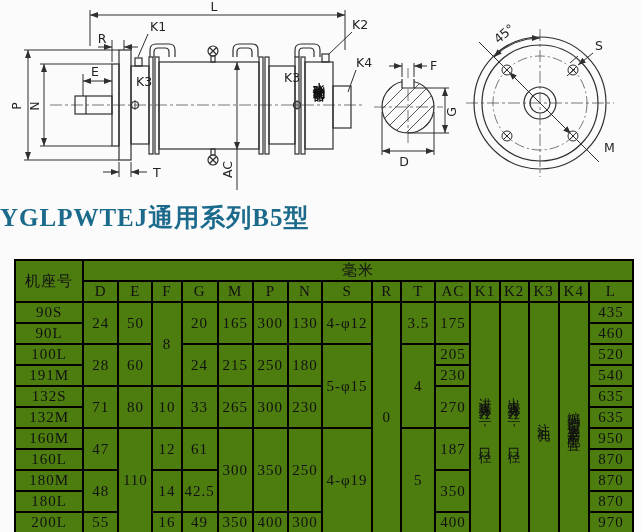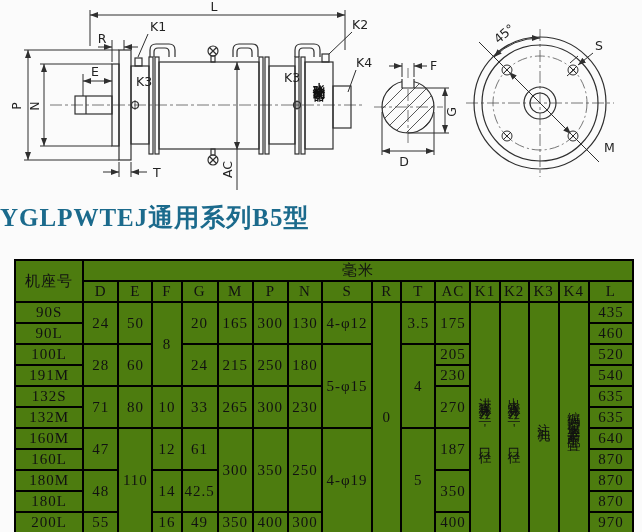--- a/index.html
+++ b/index.html
@@ -300,21 +300,21 @@
         <td rowspan="2">47</td>
         <td rowspan="5">110</td>
         <td rowspan="2">12</td>
         <td rowspan="2">61</td>
         <td rowspan="4">300</td>
         <td rowspan="4">350</td>
         <td rowspan="4">250</td>
         <td rowspan="5">4-φ19</td>
         <td rowspan="5">5</td>
         <td rowspan="2">187</td>
-        <td>640</td>
+        <td>950</td>
       </tr>
       <tr>
         <td>160L</td>
         <td>870</td>
       </tr>
       <tr>
         <td>180M</td>
         <td rowspan="2">48</td>
         <td rowspan="2">14</td>
         <td rowspan="2">42.5</td>

